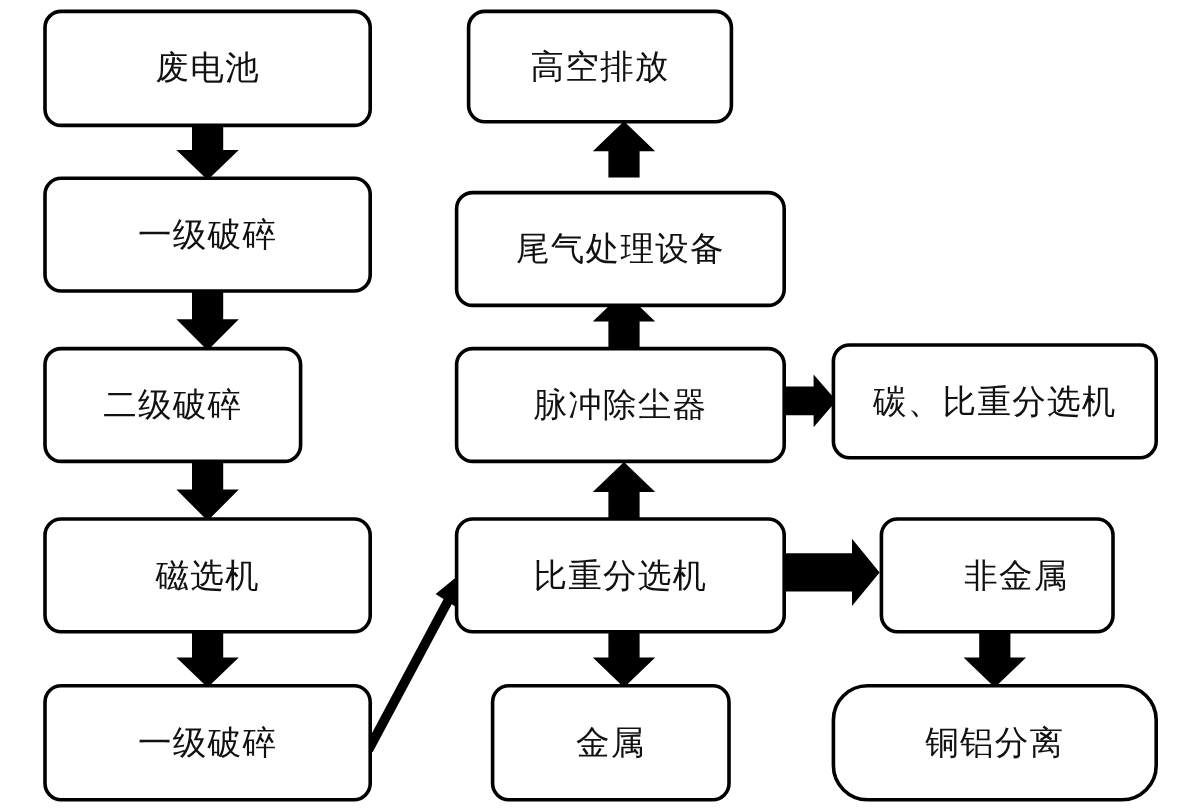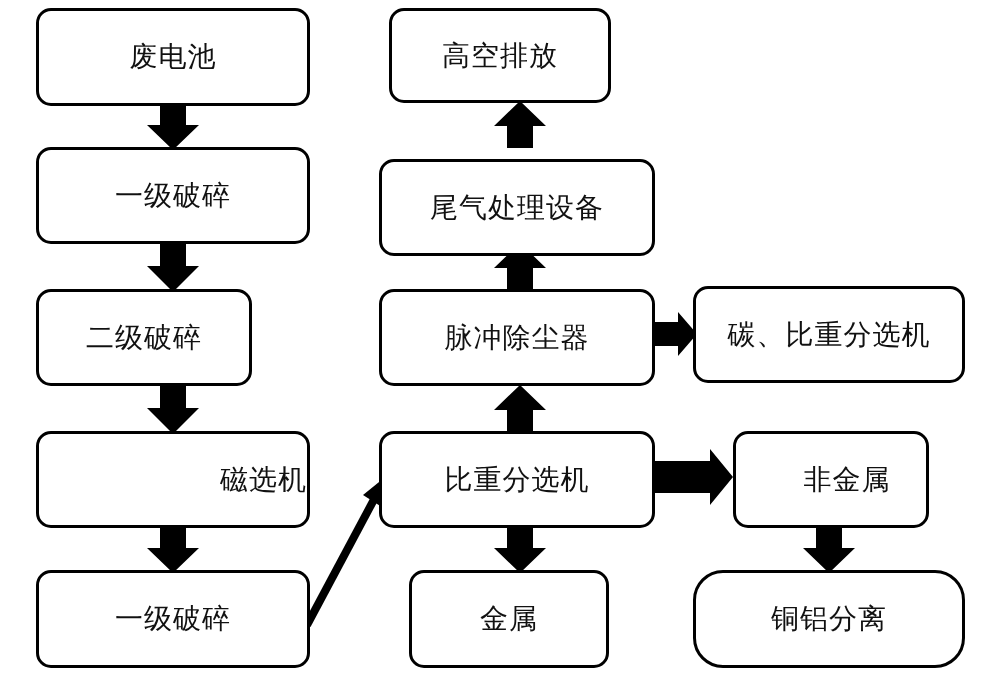--- a/index.html
+++ b/index.html
@@ -115,21 +115,21 @@
   </div>
 
   <div class="node" style="left:36px; top:147px; width:274px; height:97px;">
     <span class="node-label">一级破碎</span>
   </div>
 
   <div class="node" style="left:36px; top:289px; width:216px; height:97px;">
     <span class="node-label">二级破碎</span>
   </div>
 
-  <div class="node" style="left:36px; top:431px; width:274px; height:97px;justify-content:flex-end;">
+  <div class="node" style="left:36px; top:431px; width:274px; height:97px;">
     <span class="node-label">磁选机</span>
   </div>
 
   <div class="node" style="left:36px; top:570px; width:274px; height:98px;">
     <span class="node-label">一级破碎</span>
   </div>
 
   <div class="node" style="left:389px; top:8px; width:222px; height:95px;">
     <span class="node-label">高空排放</span>
   </div>

